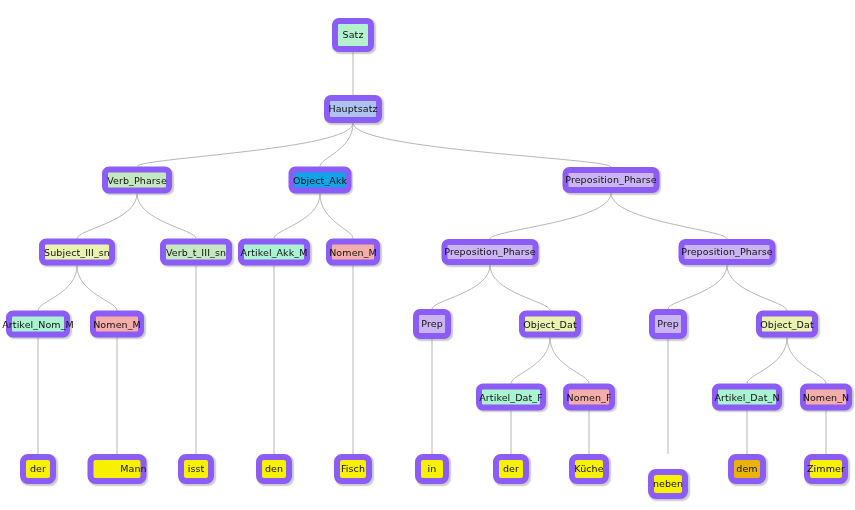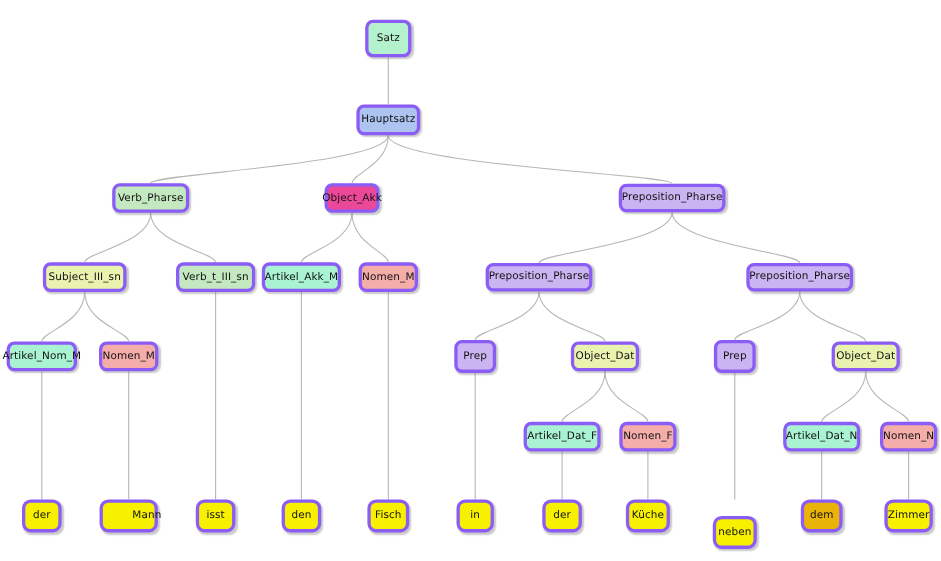--- a/index.html
+++ b/index.html
@@ -32,21 +32,21 @@
   #node-layer {
     position: absolute;
     left: 0;
     top: 0;
     width: 855px;
     height: 510px;
   }
   .node {
     position: absolute;
     box-sizing: border-box;
-    border: 3px solid #8b5cf6;
+    border: 6px solid #8b5cf6;
     border-radius: 7px;
     display: flex;
     align-items: center;
     justify-content: center;
     font-size: 9.5px;
     line-height: 1;
     color: #111111;
     white-space: nowrap;
     box-shadow: 1.5px 1.5px 1.5px rgba(120,120,120,0.40);
     transform: translate(-50%, -50%);
@@ -98,21 +98,21 @@
   <div id="node-layer">
       <div class="node" style="left: 353px; top: 35px; width: 42px; height: 34px; background: rgb(180, 242, 205);">
         <span>Satz</span>
       </div>
       <div class="node" style="left: 353px; top: 109px; width: 58px; height: 28px; background: rgb(174, 196, 240);">
         <span>Hauptsatz</span>
       </div>
       <div class="node" style="left: 137px; top: 180px; width: 70px; height: 27px; background: rgb(196, 232, 191);">
         <span>Verb_Pharse</span>
       </div>
-      <div class="node" style="left: 320px; top: 180px; width: 50px; height: 27px; background: #ec4899;">
+      <div class="node" style="left: 320px; top: 180px; width: 63px; height: 27px; background: #0ea5e9;">
         <span>Object_Akk</span>
       </div>
       <div class="node" style="left: 611px; top: 180px; width: 97px; height: 26px; background: rgb(203, 180, 242);">
         <span>Preposition_Pharse</span>
       </div>
       <div class="node" style="left: 77px; top: 252px; width: 76px; height: 27px; background: rgb(233, 242, 175);">
         <span>Subject_III_sn</span>
       </div>
       <div class="node" style="left: 196px; top: 252px; width: 72px; height: 27px; background: rgb(196, 232, 191);">
         <span>Verb_t_III_sn</span>

